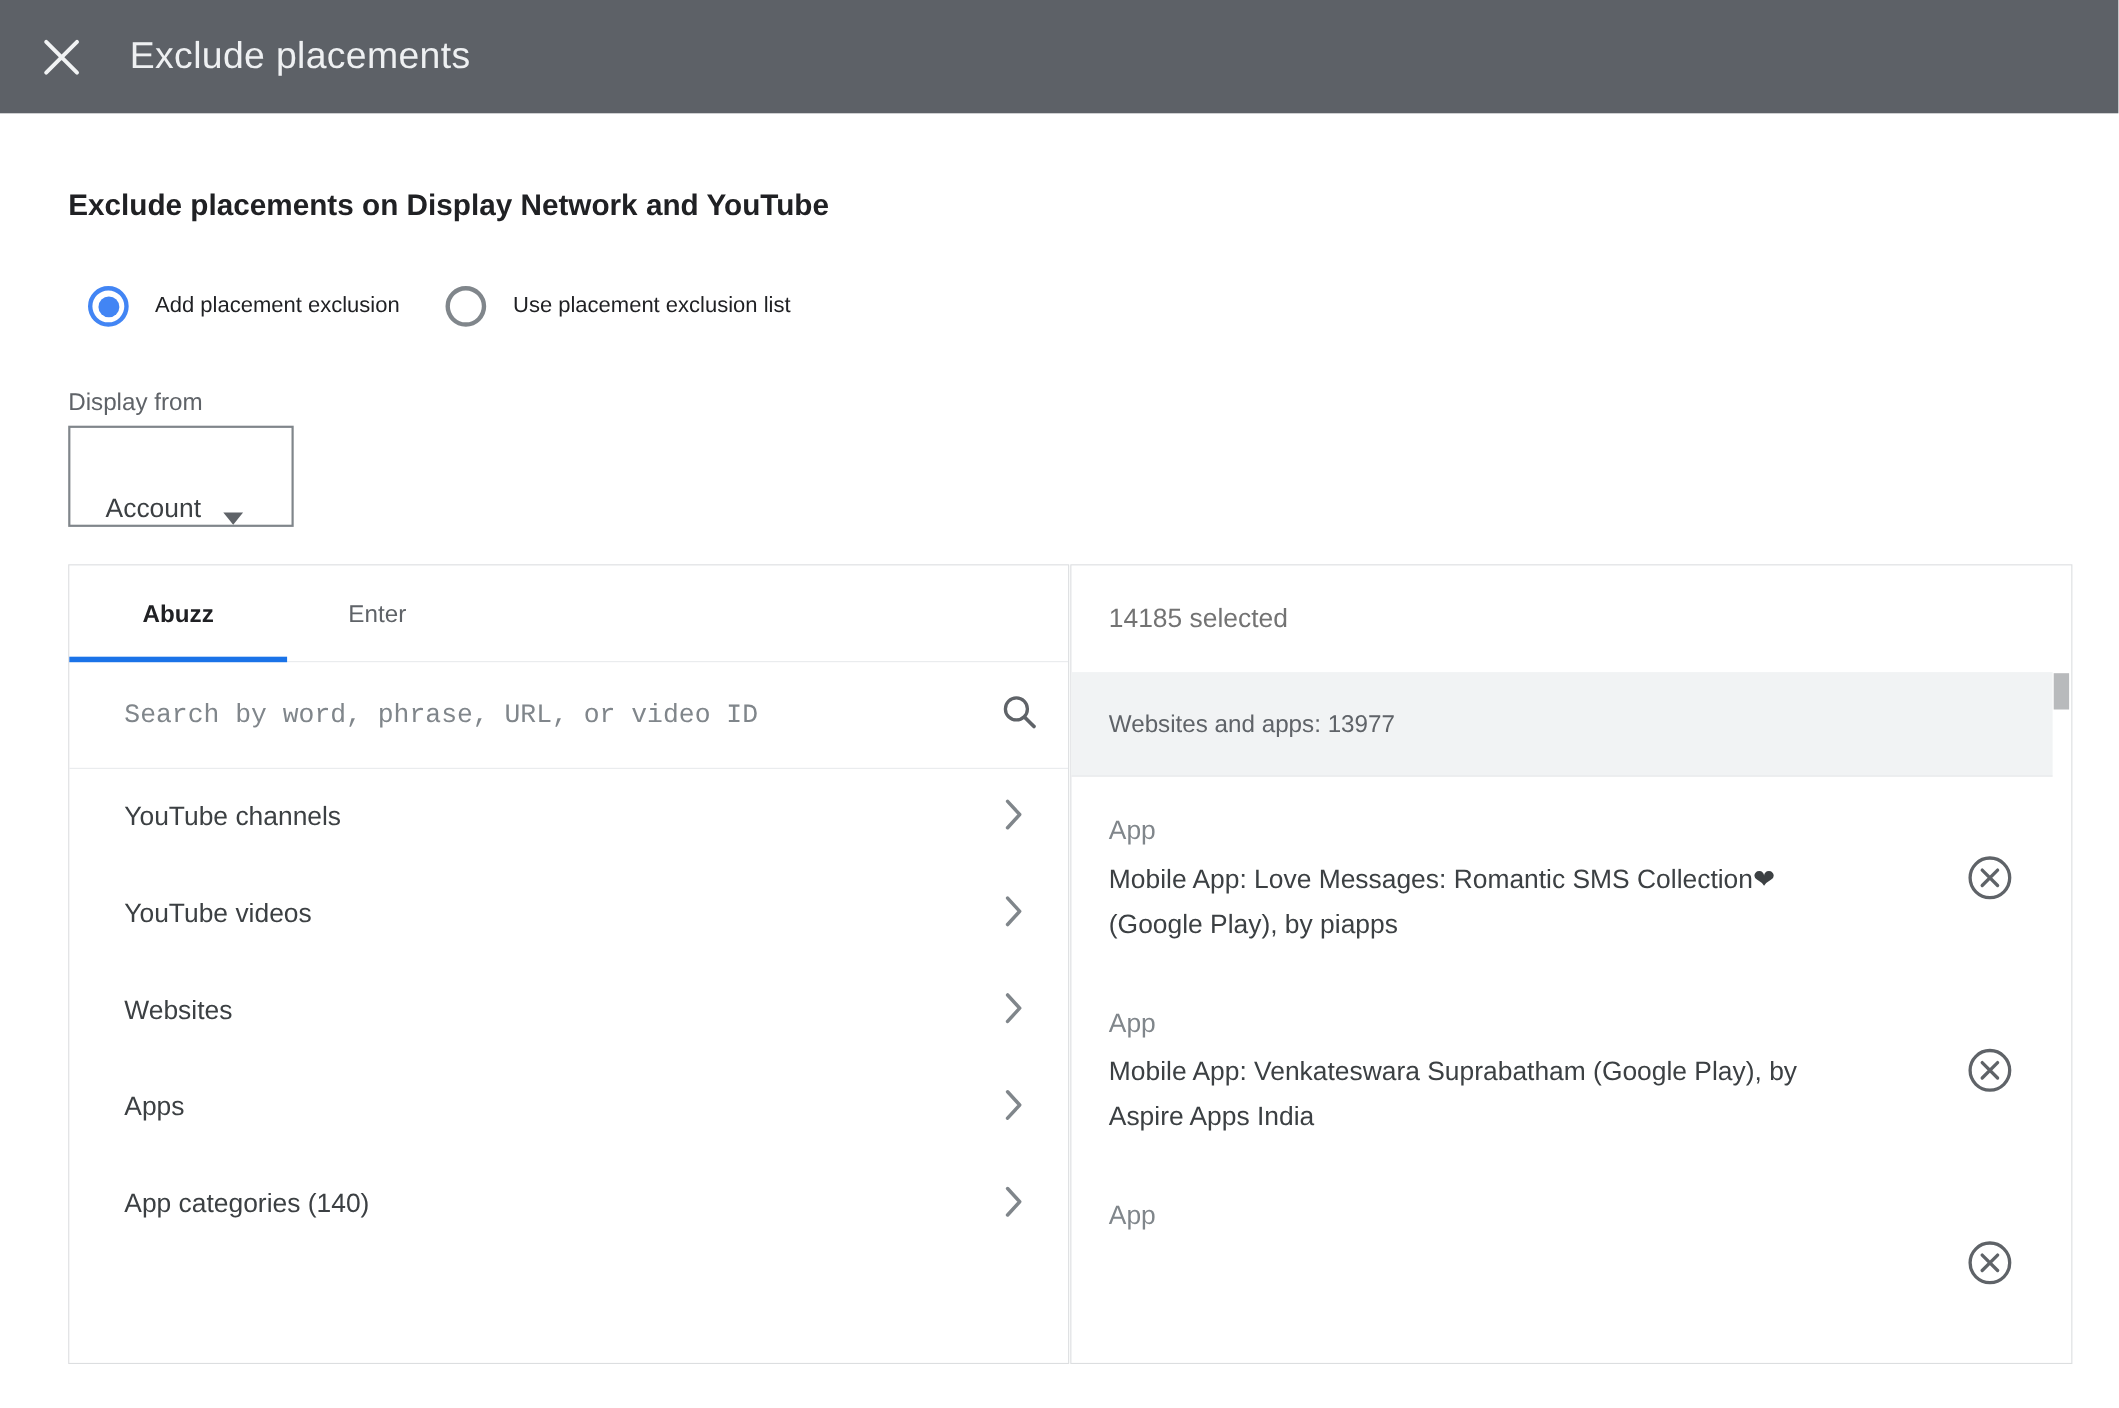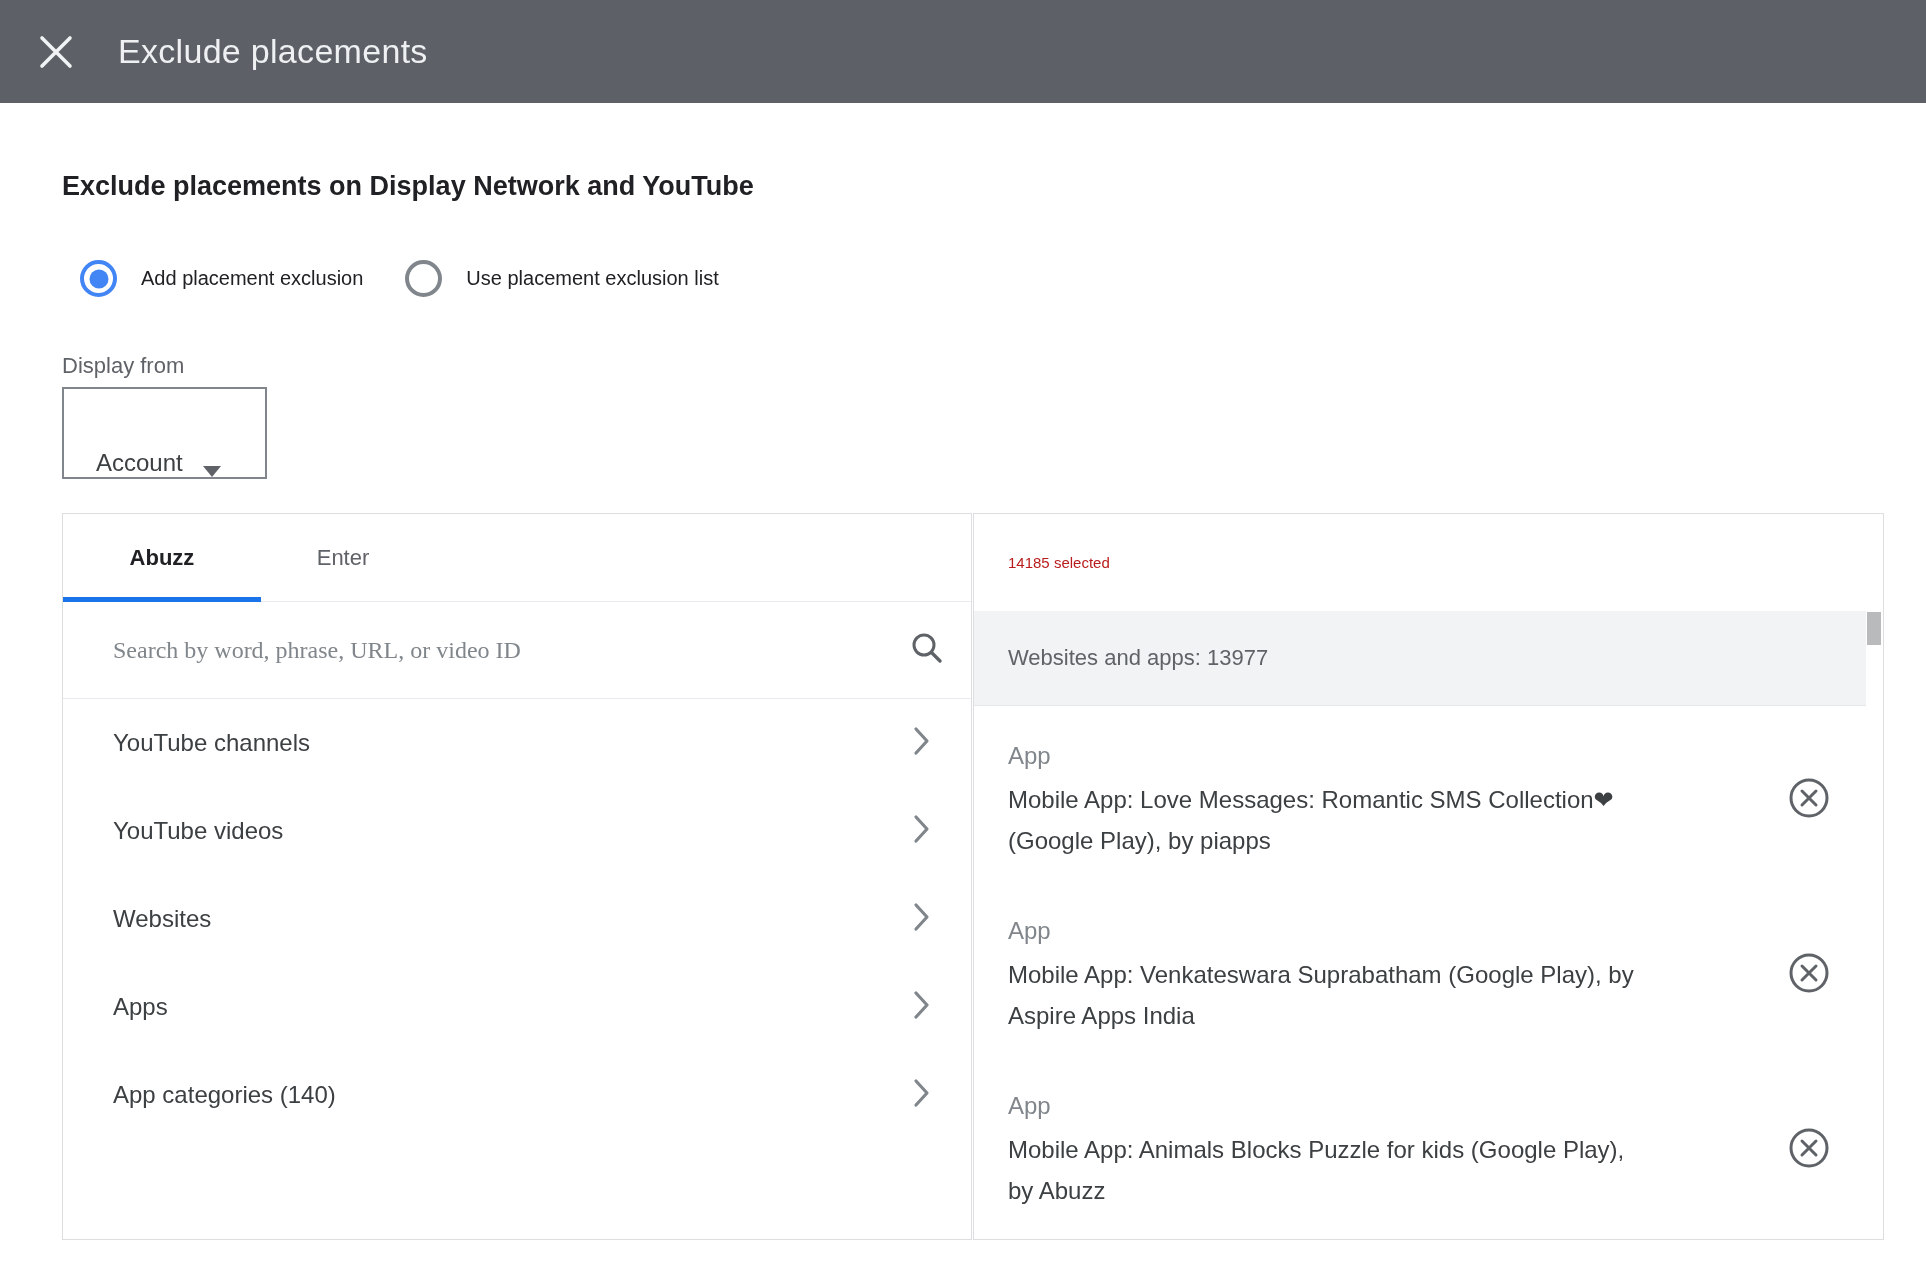--- a/index.html
+++ b/index.html
@@ -41,31 +41,31 @@
   
   .tabs { height:88px; border-bottom:1px solid #e8eaed; display:flex; }
   .tab { height:100%; display:flex; align-items:center; justify-content:center;
     font-size:22px; cursor:pointer; position:relative; }
   .tab.browse { width:198px; font-weight:700; color:#202124; }
   .tab.browse::after { content:""; position:absolute; left:0; right:0; bottom:-1px; height:5px; background:#1a73e8; }
   .tab.enter { width:164px; color:#5f6368; font-weight:400; }
 
   .search-row { height:97px; border-bottom:1px solid #e8eaed; display:flex; align-items:center; position:relative; }
   .search-input { border:none; outline:none; width:780px; height:60px; margin-left:50px;
-    font-size:24px; color:#3c4043; font-family:Liberation Serif, serif; background:transparent; }
+    font-size:24px; color:#3c4043; font-family:Liberation Mono, monospace; background:transparent; }
   .search-input::placeholder { color:#80868b; }
   .search-icon { position:absolute; right:26px; top:50%; transform:translateY(-50%); }
 
   .cat-row { height:88px; display:flex; align-items:center; padding-left:50px; position:relative; cursor:pointer; }
   .cat-label { font-size:24px; color:#3c4043; }
   .chevron { position:absolute; right:40px; top:50%; transform:translateY(-50%); }
 
   
   .sel-header { height:97px; display:flex; align-items:center; padding-left:34px;
-    font-size:15px; color:#b91c1c; }
+    font-size:24px; color:#737373; }
   .sel-scroll { position:relative; height:628px; }
   .group-bar { height:95px; width:calc(100% - 17px); background:#f1f3f4; border-bottom:1px solid #e6e8ea;
     display:flex; align-items:center; padding-left:34px; font-size:22px; color:#5f6368; }
   .sel-item { height:175px; padding:36px 110px 0 34px; position:relative; }
   .sel-type { font-size:24px; color:#80868b; }
   .sel-title { margin-top:9px; font-size:24px; color:#3c4043; line-height:41px; max-width:760px; }
   .remove-btn { position:absolute; top:71px; right:53px; width:42px; height:42px;
     background:none; border:none; padding:0; cursor:pointer; }
   .scroll-thumb { position:absolute; top:1px; right:2px; width:14px; height:33px; background:#b8babc; }
 </style>
@@ -191,24 +191,20 @@
           <button class="remove-btn">
             <svg width="42" height="42" viewBox="0 0 42 42">
               <circle cx="21" cy="21" r="18" stroke="#5f6368" stroke-width="3" fill="none"></circle>
               <path d="M14 14 L28 28 M28 14 L14 28" stroke="#5f6368" stroke-width="3" stroke-linecap="round"></path>
             </svg>
           </button>
         </div>
 
         <div class="sel-item">
           <div class="sel-type">App</div>
-          <div class="sel-title">
-            <div>Mobile App: Animals Blocks Puzzle for kids (Google Play),</div>
-            <div>by Abuzz</div>
-          </div>
           <button class="remove-btn">
             <svg width="42" height="42" viewBox="0 0 42 42">
               <circle cx="21" cy="21" r="18" stroke="#5f6368" stroke-width="3" fill="none"></circle>
               <path d="M14 14 L28 28 M28 14 L14 28" stroke="#5f6368" stroke-width="3" stroke-linecap="round"></path>
             </svg>
           </button>
         </div>
 
         <div class="scroll-thumb"></div>
       </div>

